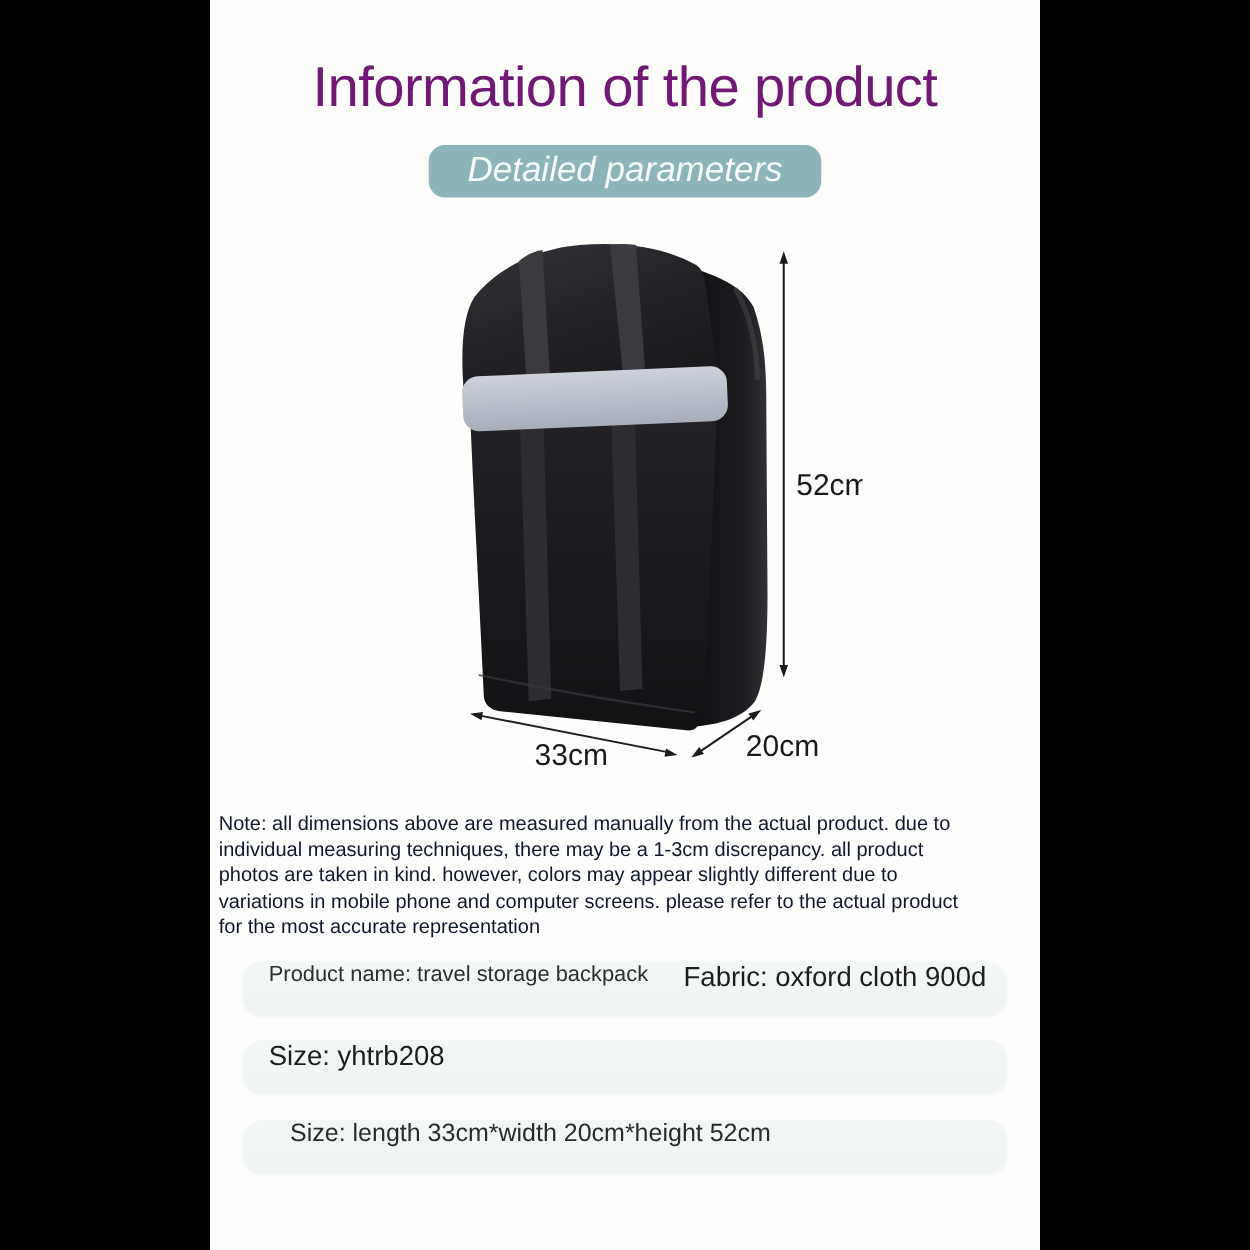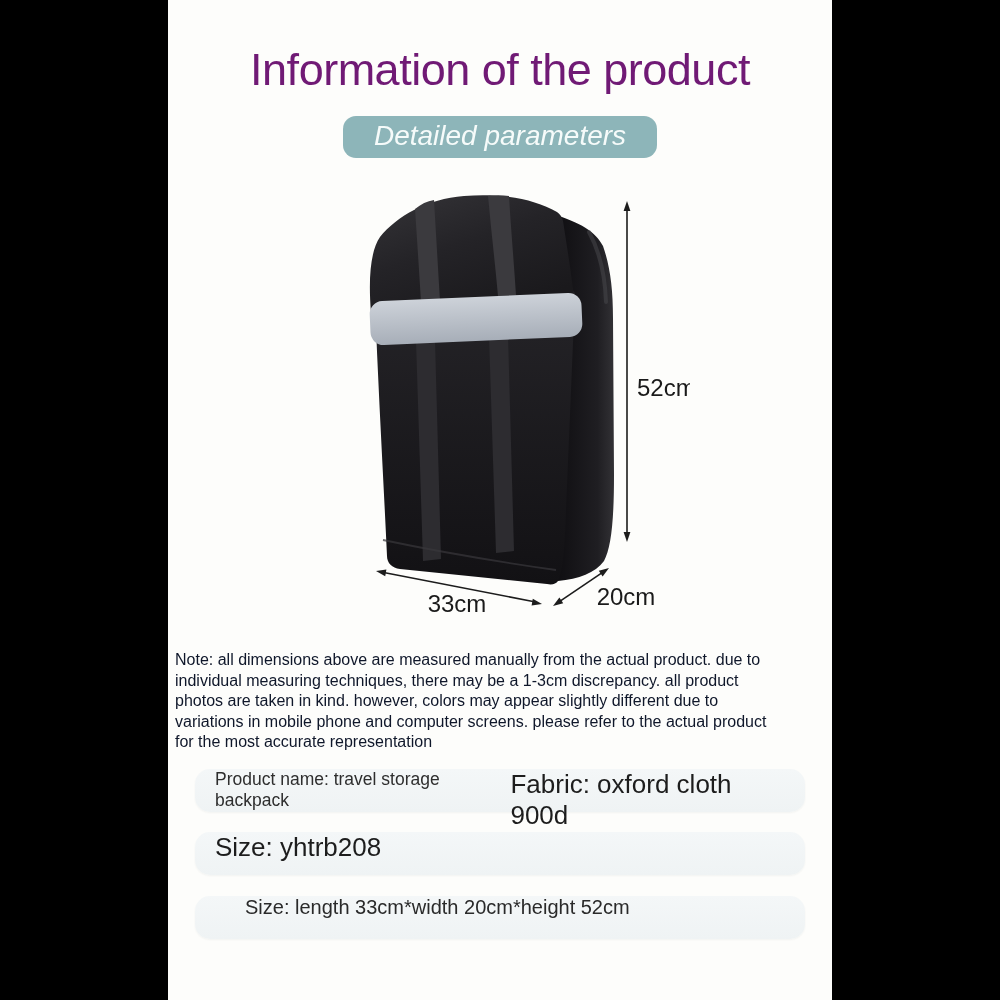--- a/index.html
+++ b/index.html
@@ -41,22 +41,22 @@
     border-radius: 15px;
     background: linear-gradient(#f4f7f8, #eff3f4);
     box-shadow: 0 1px 2px rgba(40,60,60,0.05);
     display: flex; align-items: flex-start; justify-content: space-between;
     padding: 0 16px 0 20px;
   }
   .pill-1 { top: 769px; }
   .pill-2 { top: 832px; }
   .pill-3 { top: 896px; }
   .pill-left  { font-size: 17.5px; color: #2e2e2e; }
-  .pill-right { font-size: 26px;   color: #1d1d1d; }
-  .pill-size  { font-size: 20px;   color: #2a2a2a; margin-left: 30px; }
+  .pill-right { font-size: 22px;   color: #1d1d1d; }
+  .pill-size  { font-size: 20px;   color: #2a2a2a; margin-left: 17px; }
 </style>
 </head>
 <body>
 
 <div class="stage">
   <div class="content">
 
     <h1 class="title">Information of the product</h1>
 
     <div class="badge">Detailed parameters</div>

